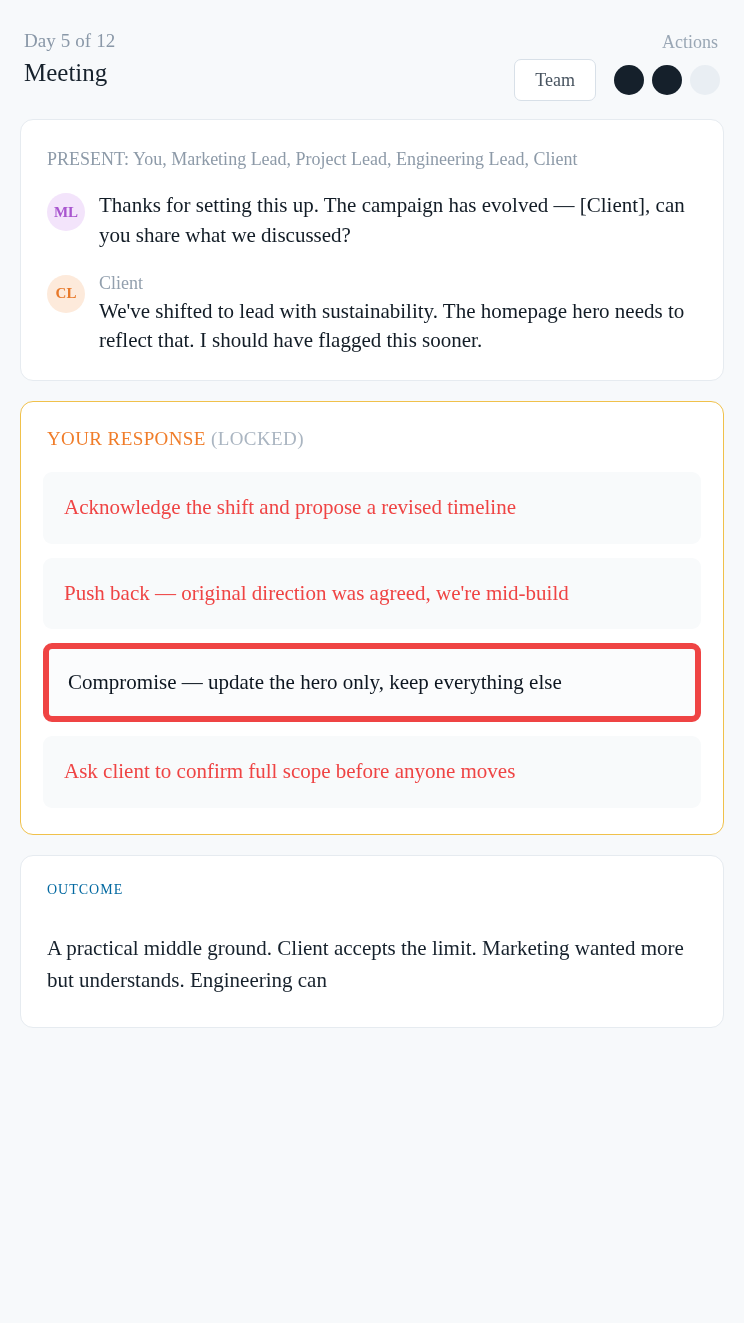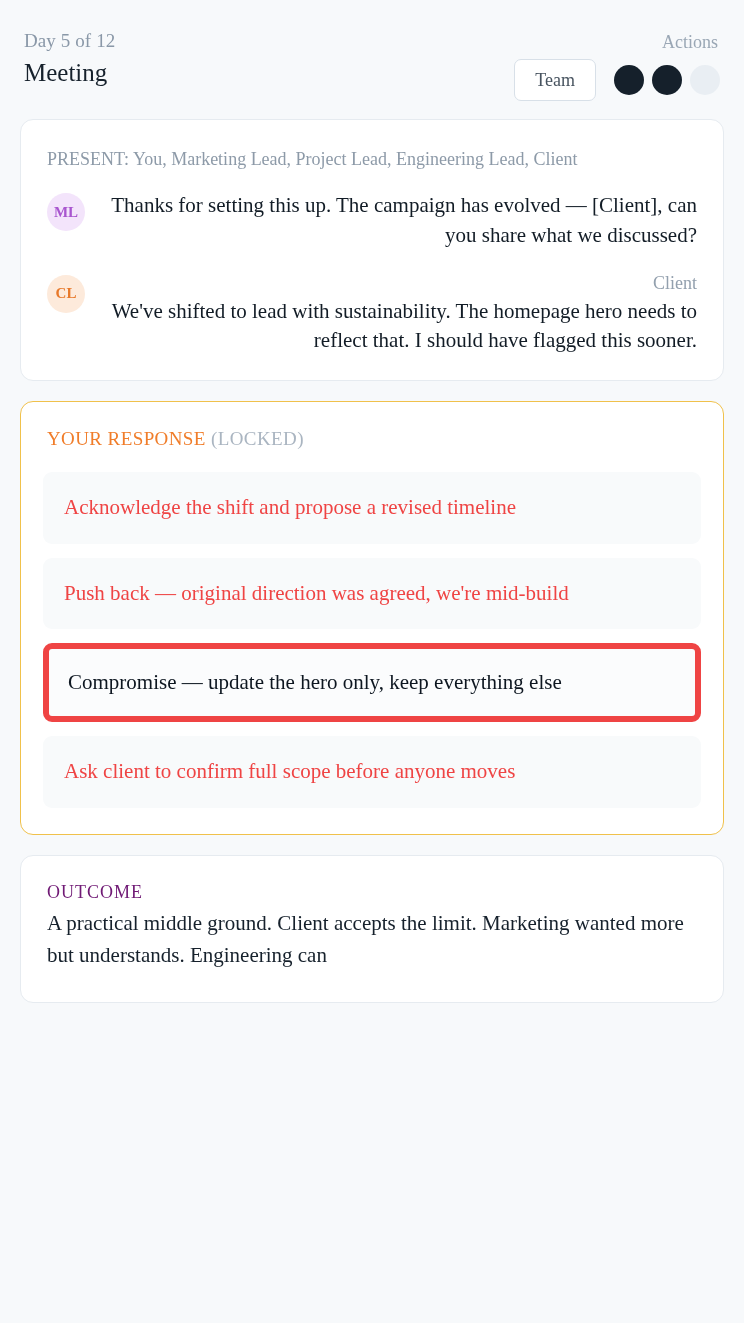--- a/index.html
+++ b/index.html
@@ -87,21 +87,20 @@
     font-size: 18px;
     color: #8d9aa8;
     line-height: 1.5;
     margin-bottom: 18px;
   }
 
   .msg {
     display: flex;
     gap: 14px;
     margin-bottom: 22px;
-    text-align: right;
   }
   .msg:last-child { margin-bottom: 0; }
   .avatar {
     flex: 0 0 auto;
     width: 38px; height: 38px;
     border-radius: 50%;
     display: flex; align-items: center; justify-content: center;
     font-size: 15px;
     font-weight: bold;
     margin-top: 2px;
@@ -154,24 +153,24 @@
   .option:last-child { margin-bottom: 0; }
 
   
   .outcome-card {
     background: #ffffff;
     border: 1px solid #e6ebf0;
     border-radius: 13px;
     padding: 26px 26px 30px 26px;
   }
   .outcome-label {
-    font-size: 18px;
-    color: #701a75;
+    font-size: 14px;
+    color: #0369a1;
     letter-spacing: 1px;
-    margin-bottom: 4px;
+    margin-bottom: 34px;
   }
   .outcome-text {
     font-size: 21px;
     line-height: 1.55;
     color: #16212c;
   }
 </style>
 </head>
 <body>
 

